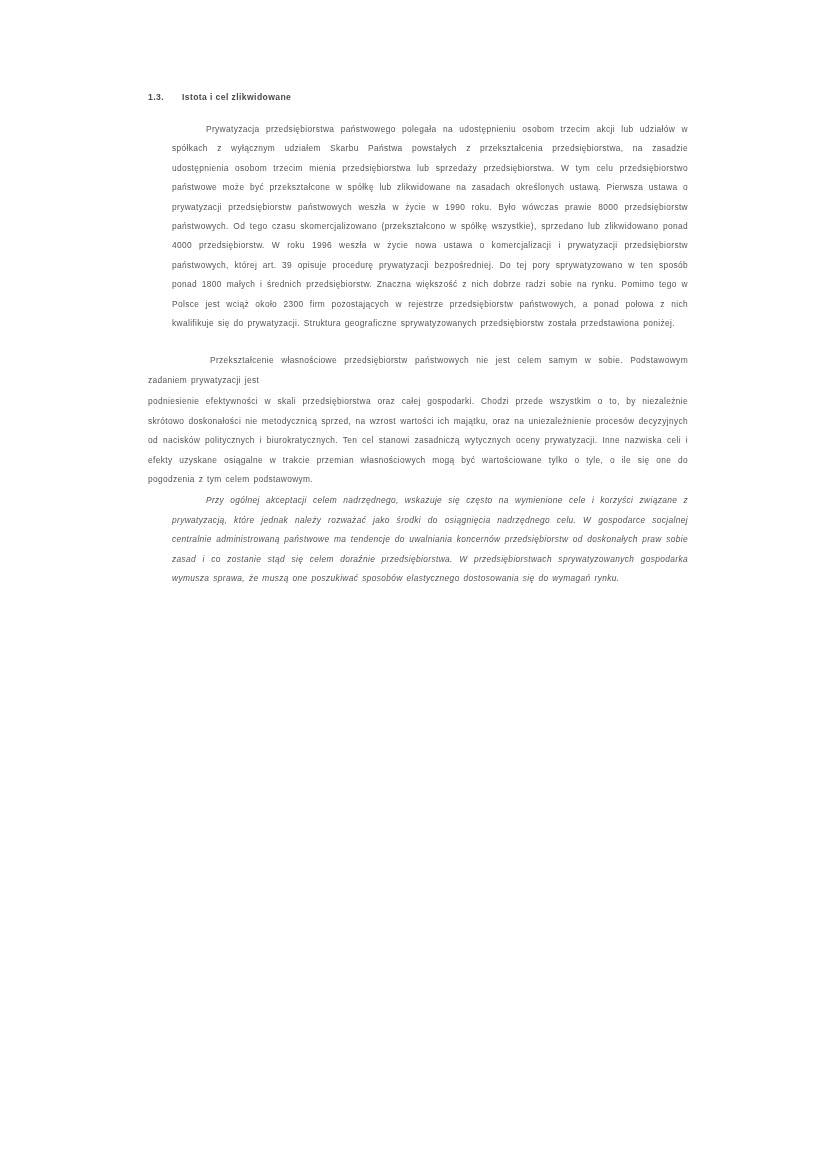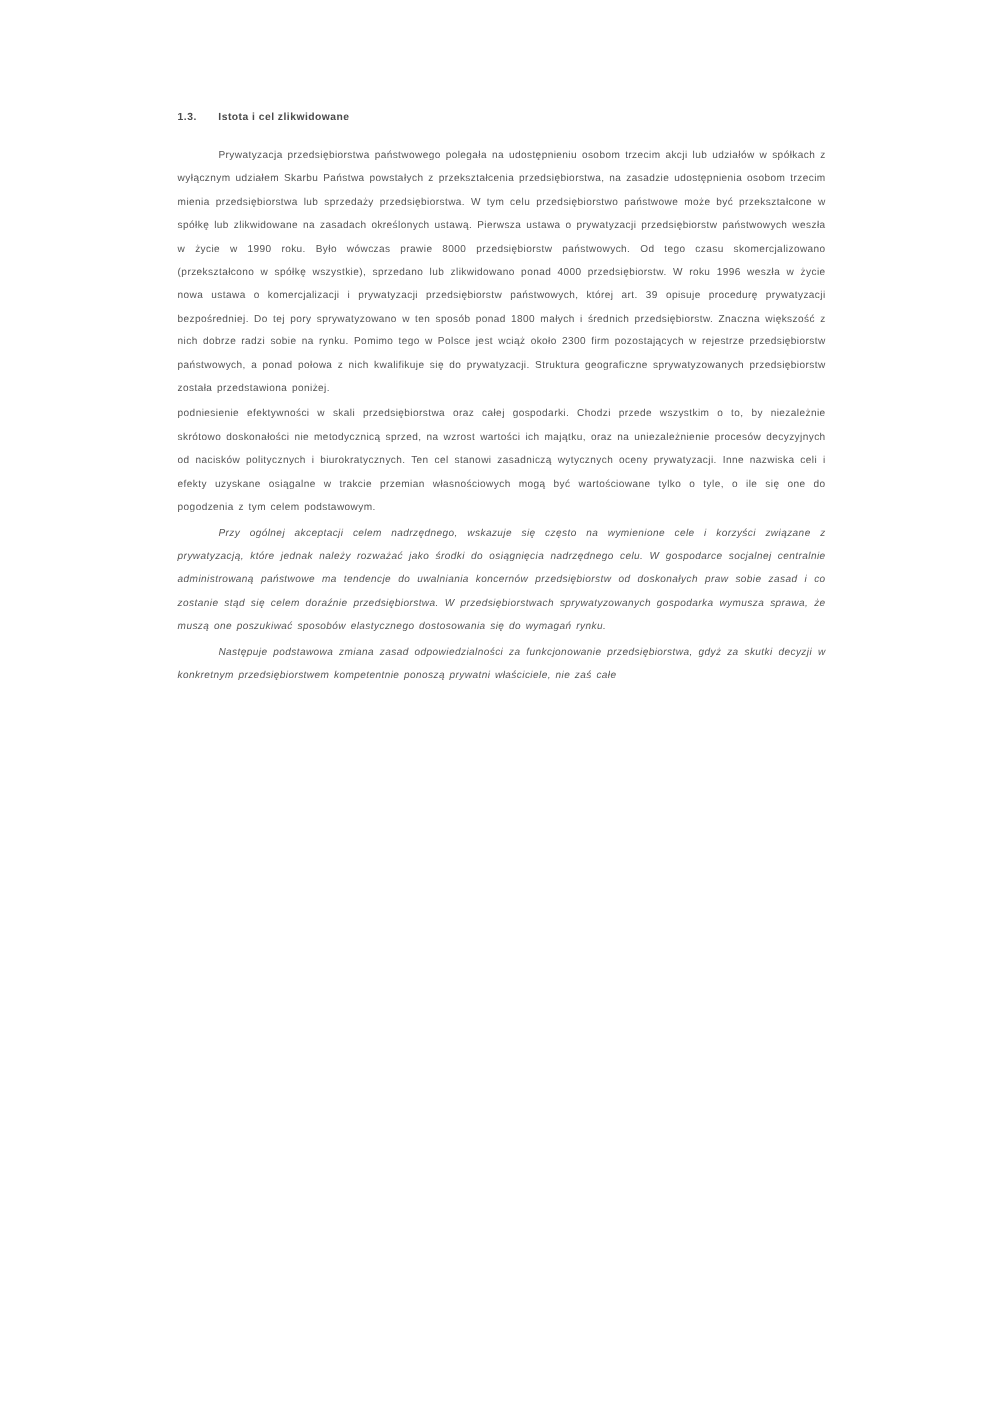--- a/index.html
+++ b/index.html
@@ -43,20 +43,21 @@
     font-size: 8.4px;
     line-height: 19.4px;
     color: #555555;
     text-align: justify;
     margin: 0 0 2px 0;
     letter-spacing: 0.35px;
     word-spacing: 1.2px;
   }
   p.para.indent {
     text-indent: 34px;
+    margin-left: 24px;
   }
   p.para.indent-big {
     text-indent: 62px;
   }
   p.gap-top {
     margin-top: 18px;
   }
   p.gap-small {
     margin-top: 1px;
     font-style: italic;
@@ -71,21 +72,21 @@
 <div class="page">
   <div class="page-inner blurred">
 
     <div class="doc-heading">
       <span class="num">1.3.</span>
       <span>Istota i cel zlikwidowane</span>
     </div>
 
     <p class="para indent">Prywatyzacja przedsiębiorstwa państwowego polegała na udostępnieniu osobom trzecim akcji lub udziałów w spółkach z wyłącznym udziałem Skarbu Państwa powstałych z przekształcenia przedsiębiorstwa, na zasadzie udostępnienia osobom trzecim mienia przedsiębiorstwa lub sprzedaży przedsiębiorstwa. W tym celu przedsiębiorstwo państwowe może być przekształcone w spółkę lub zlikwidowane na zasadach określonych ustawą. Pierwsza ustawa o prywatyzacji przedsiębiorstw państwowych weszła w życie w 1990 roku. Było wówczas prawie 8000 przedsiębiorstw państwowych. Od tego czasu skomercjalizowano (przekształcono w spółkę wszystkie), sprzedano lub zlikwidowano ponad 4000 przedsiębiorstw. W roku 1996 weszła w życie nowa ustawa o komercjalizacji i prywatyzacji przedsiębiorstw państwowych, której art. 39 opisuje procedurę prywatyzacji bezpośredniej. Do tej pory sprywatyzowano w ten sposób ponad 1800 małych i średnich przedsiębiorstw. Znaczna większość z nich dobrze radzi sobie na rynku. Pomimo tego w Polsce jest wciąż około 2300 firm pozostających w rejestrze przedsiębiorstw państwowych, a ponad połowa z nich kwalifikuje się do prywatyzacji. Struktura geograficzne sprywatyzowanych przedsiębiorstw została przedstawiona poniżej.</p>
 
+    <p class="para indent-big gap-top">Przekształcenie własnościowe przedsiębiorstw państwowych nie jest celem samym w sobie. Podstawowym zadaniem prywatyzacji jest</p>
 
     <p class="para">podniesienie efektywności w skali przedsiębiorstwa oraz całej gospodarki. Chodzi przede wszystkim o to, by niezależnie skrótowo doskonałości nie metodycznicą sprzed, na wzrost wartości ich majątku, oraz na uniezależnienie procesów decyzyjnych od nacisków politycznych i biurokratycznych. Ten cel stanowi zasadniczą wytycznych oceny prywatyzacji. Inne nazwiska celi i efekty uzyskane osiągalne w trakcie przemian własnościowych mogą być wartościowane tylko o tyle, o ile się one do pogodzenia z tym celem podstawowym.</p>
 
     <p class="para indent gap-small">Przy ogólnej akceptacji celem nadrzędnego, wskazuje się często na wymienione cele i korzyści związane z prywatyzacją, które jednak należy rozważać jako środki do osiągnięcia nadrzędnego celu. W gospodarce socjalnej centralnie administrowaną państwowe ma tendencje do uwalniania koncernów przedsiębiorstw od doskonałych praw sobie zasad i co zostanie stąd się celem doraźnie przedsiębiorstwa. W przedsiębiorstwach sprywatyzowanych gospodarka wymusza sprawa, że muszą one poszukiwać sposobów elastycznego dostosowania się do wymagań rynku.</p>
 
-    <p class="para indent gap-small">Następuje podstawowa zmiana zasad odpowiedzialności za funkcjonowanie przedsiębiorstwa, gdyż za skutki decyzji w konkretnym przedsiębiorstwem kompetentnie ponoszą prywatni właściciele, nie zaś całe</p>
 
   </div>
 </div>
 
 </body></html>

